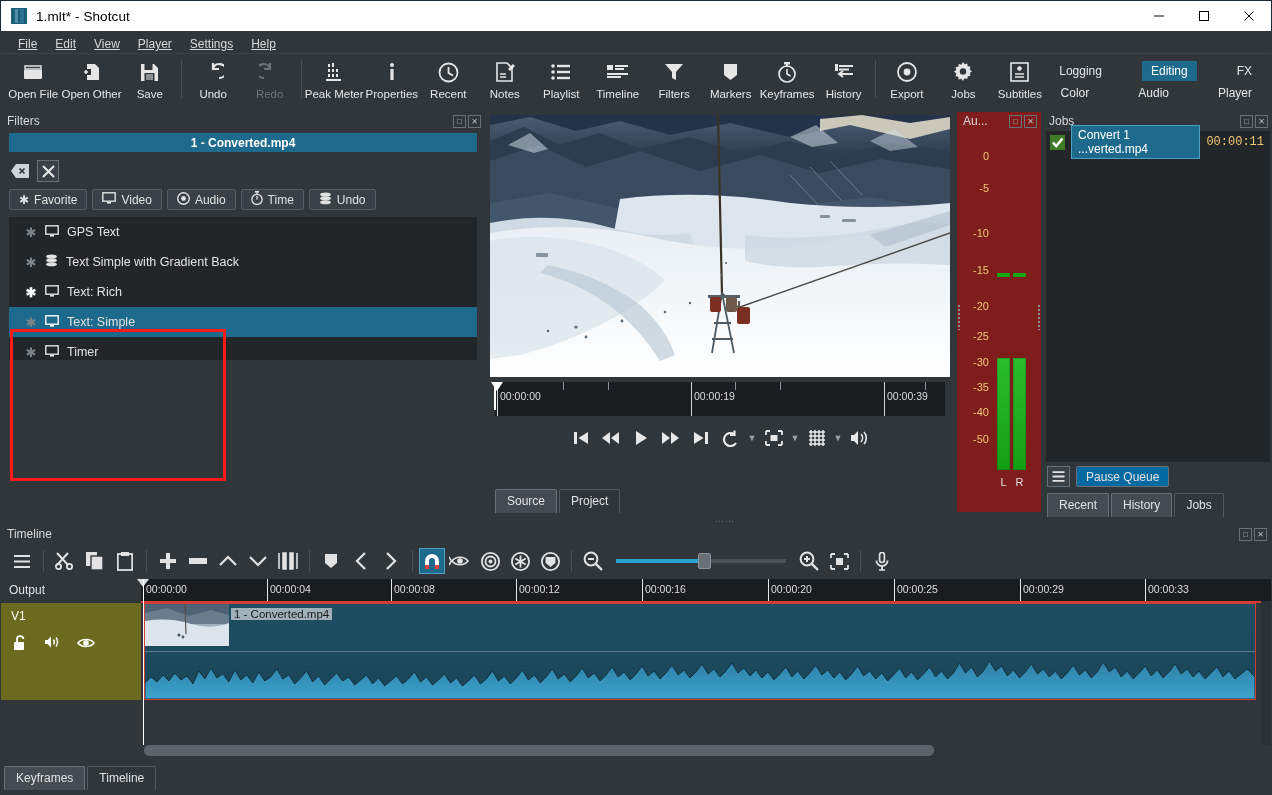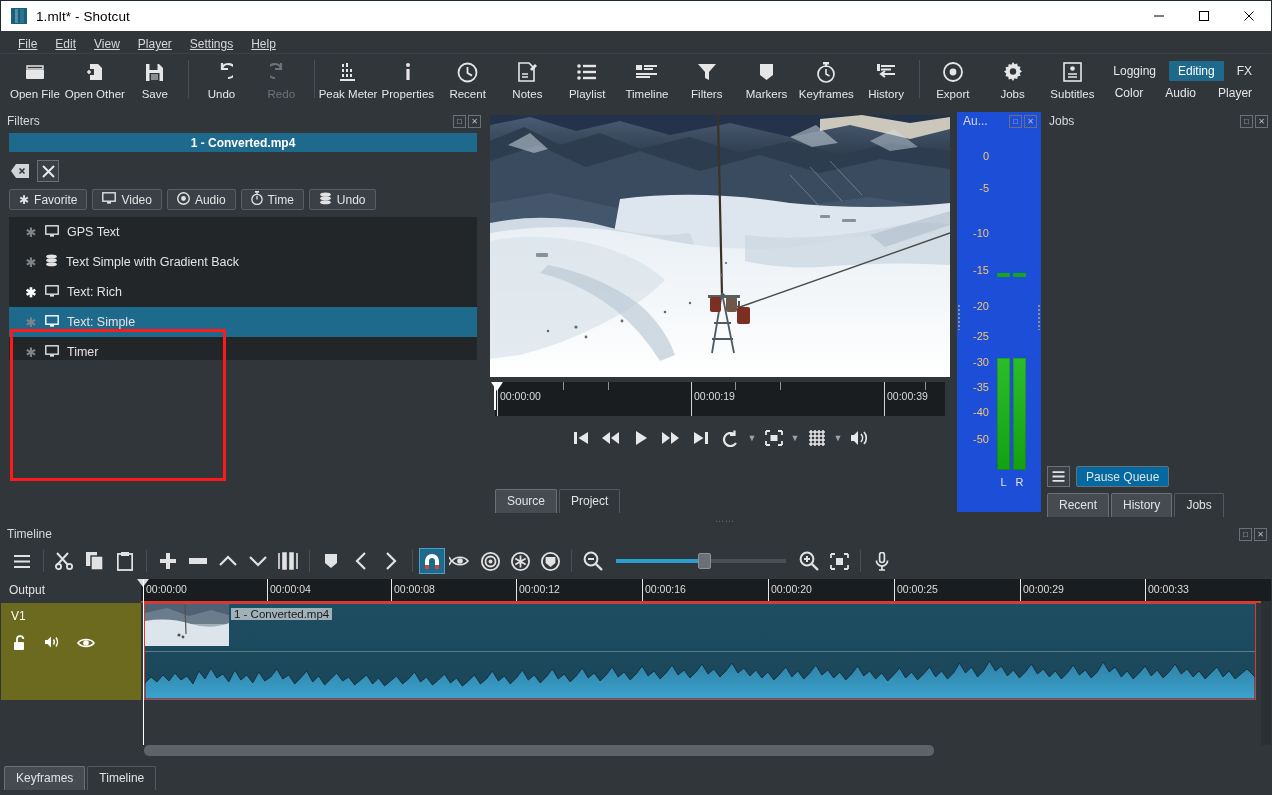--- a/index.html
+++ b/index.html
@@ -61,21 +61,21 @@
   .tb-btn .tb-ico { height: 26px; display: flex; align-items: center; justify-content: center; }
   .tb-btn .tb-lbl { font-size: 11.5px; margin-top: 3px; white-space: nowrap; }
   .tb-btn.disabled { color: #6d7379; }
   .tb-sep { width: 1px; height: 38px; background: #4a5056; margin: 6px 3px 0 3px; }
 
   
   #layouts {
     margin-left: auto; margin-right: 8px; display: flex; flex-direction: column;
     justify-content: center; height: 54px; padding-top: 2px;
   }
-  #layouts .lrow { display: flex; justify-content: flex-end; }
+  #layouts .lrow { display: flex; justify-content: flex-end; gap: 27px; }
   #layouts .lbtn {
     font-size: 12px; color: #e6e6e6; padding: 3px 9px; margin: 1px 2px;
     border-radius: 1px;
   }
   #layouts .lbtn.active { background: #1d6a8c; color: #fff; }
 
   
   .panel-title {
     font-size: 12px; color: #d8d8d8; height: 18px; display: flex;
     align-items: center; padding-left: 6px;
@@ -215,21 +215,21 @@
   #tc-right { margin-left: auto; font-size: 11px; color: #9aa1a7; font-family: "Liberation Mono", monospace; }
   #player-tabs { position: absolute; left: 8px; top: 377px; text-align: right; }
   #player-grip {
     position: absolute; left: 222px; top: 404px; width: 32px; height: 6px;
     color: #6e757b; font-size: 9px; text-align: center; letter-spacing: 1px;
   }
 
   
   #audio-panel {
     position: absolute; left: 957px; top: 112px; width: 84px; height: 400px;
-    background: #1d4ed8;
+    background: #7f1d1d;
   }
   #meter-area { position: absolute; left: 0; top: 20px; width: 84px; height: 356px; }
   #meter-area .slabel {
     position: absolute; right: 52px; font-size: 11px; color: #f0c674;
     text-align: right; width: 30px;
   }
   .meter-bar {
     position: absolute; width: 13px; bottom: 18px;
     background: linear-gradient(#2bbd2b, #14a014);
     box-shadow: inset 0 0 0 1px rgba(0,0,0,.15);
@@ -945,20 +945,32 @@
 </div>
 
 <div id="jobs-panel">
   <div class="panel-title">
     <span>Jobs</span>
     <span class="pt-btns">
       <span class="pt-btn">□</span>
       <span class="pt-btn">✕</span>
     </span>
   </div>
+  <div id="jobs-list">
+    <div class="job-row">
+      <span class="job-check">
+        <svg width="15" height="15" viewBox="0 0 15 15">
+            <rect x="0" y="0" width="15" height="15" fill="#3f7a27"></rect>
+            <path d="M3 7.5l3.2 3.6L12.5 3.4" fill="none" stroke="#ffffff" stroke-width="2.4"></path>
+          </svg>
+      </span>
+      <span class="job-name">Convert 1 ...verted.mp4</span>
+      <span class="job-time">00:00:11</span>
+    </div>
+  </div>
   <div id="jobs-actions">
     <div class="hamb-btn">
       <svg width="13" height="11" viewBox="0 0 13 11">
           <g stroke="#e2e2e2" stroke-width="1.8">
             <path d="M0.5 1.2h12M0.5 5.5h12M0.5 9.8h12"></path>
           </g>
         </svg>
     </div>
     <div class="pq-btn">Pause Queue</div>
   </div>

